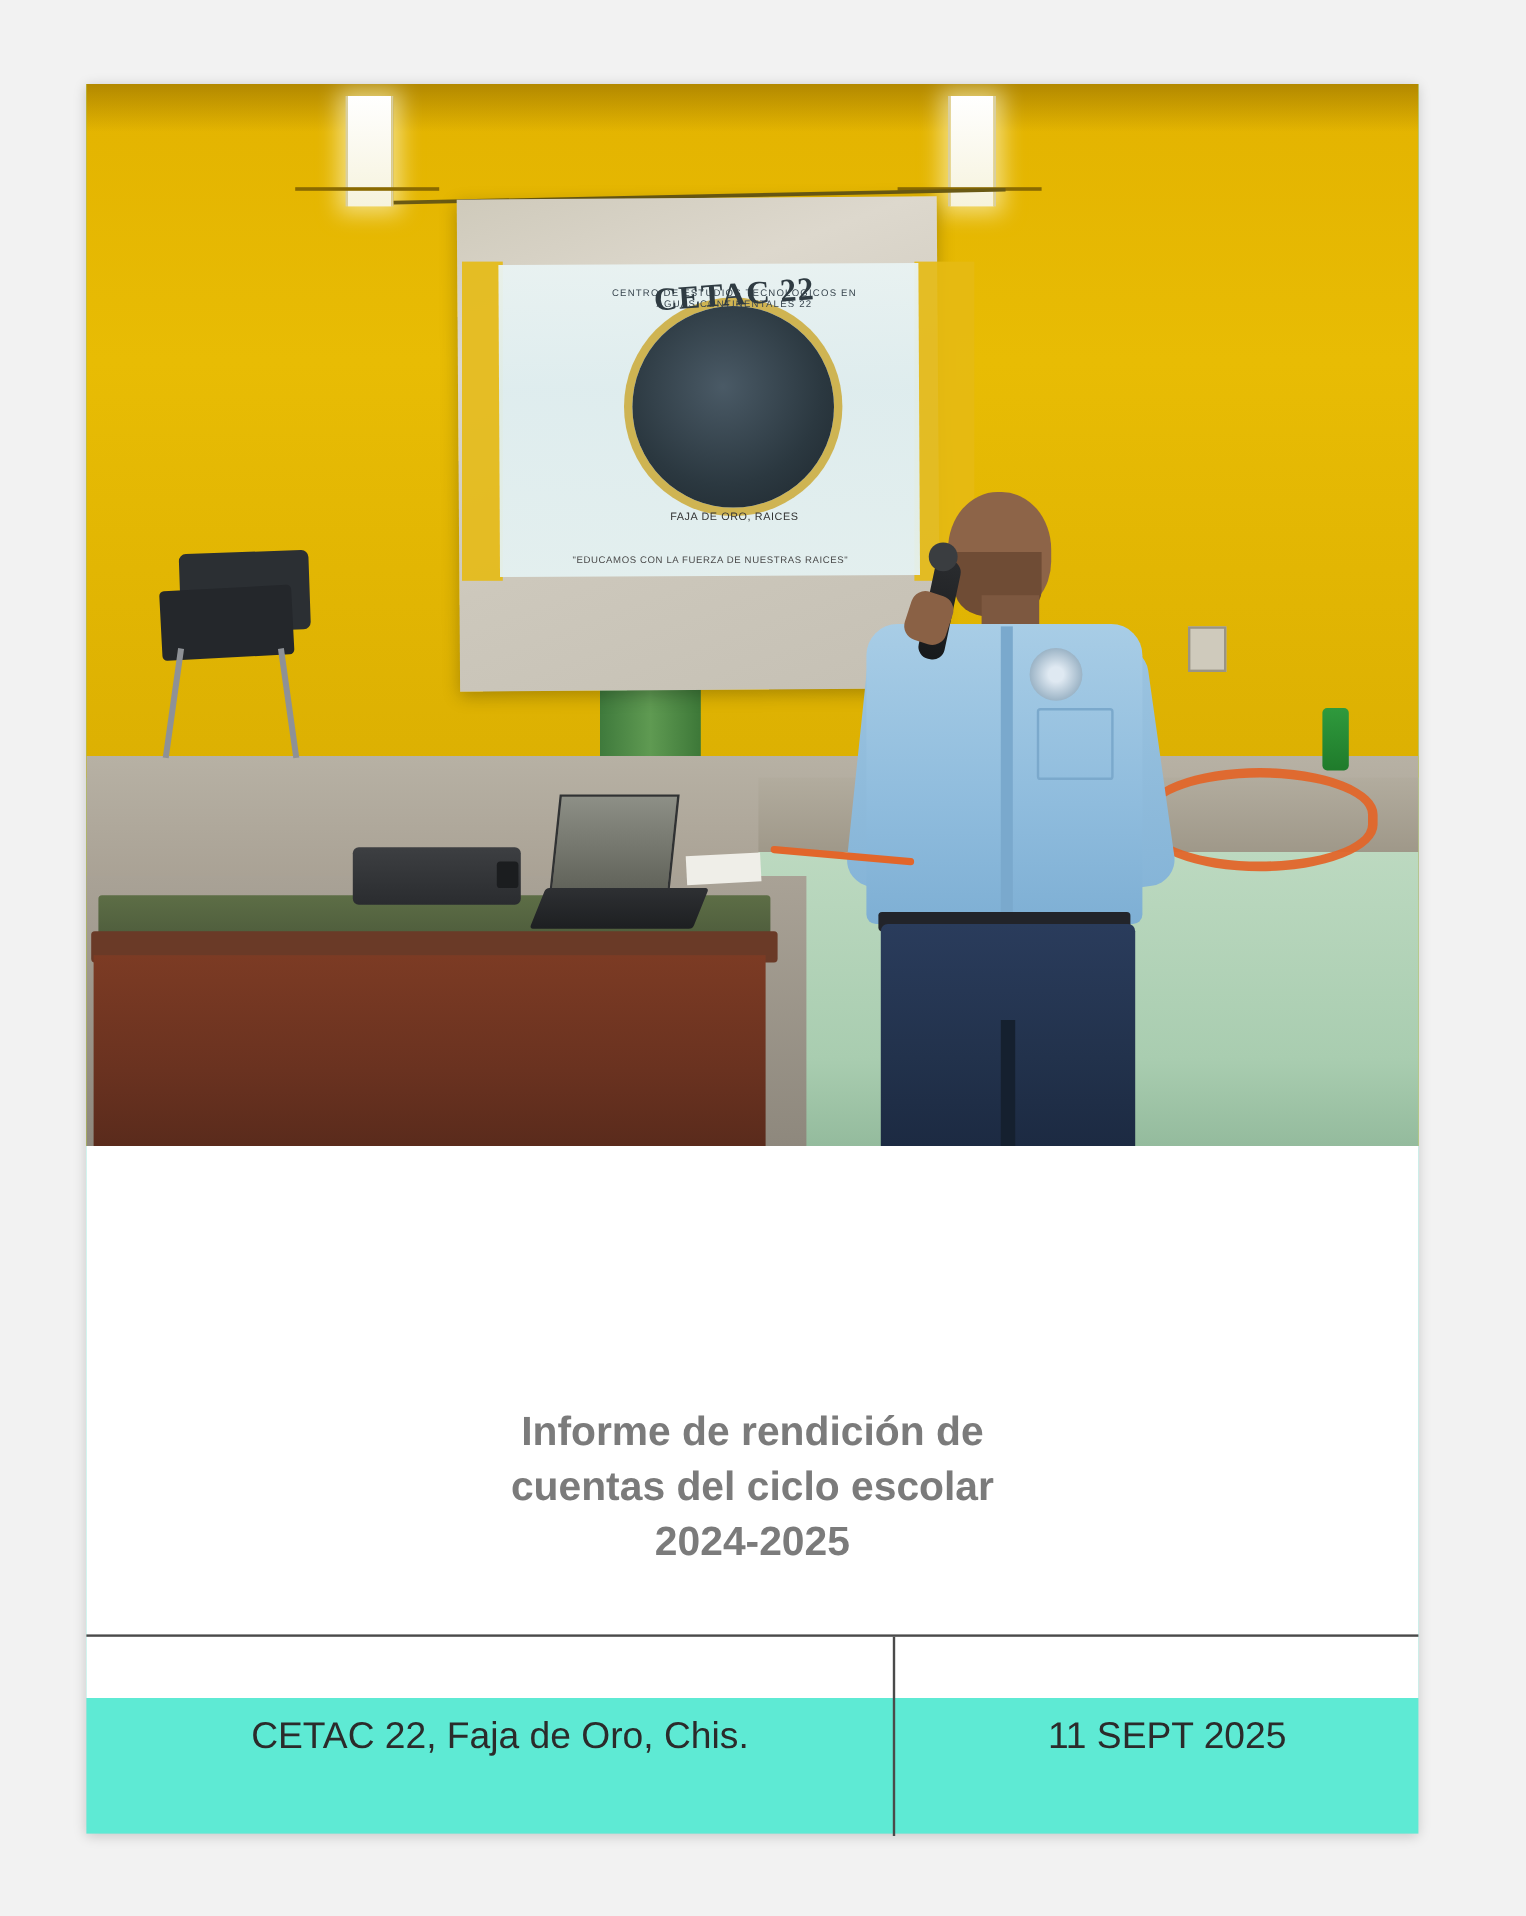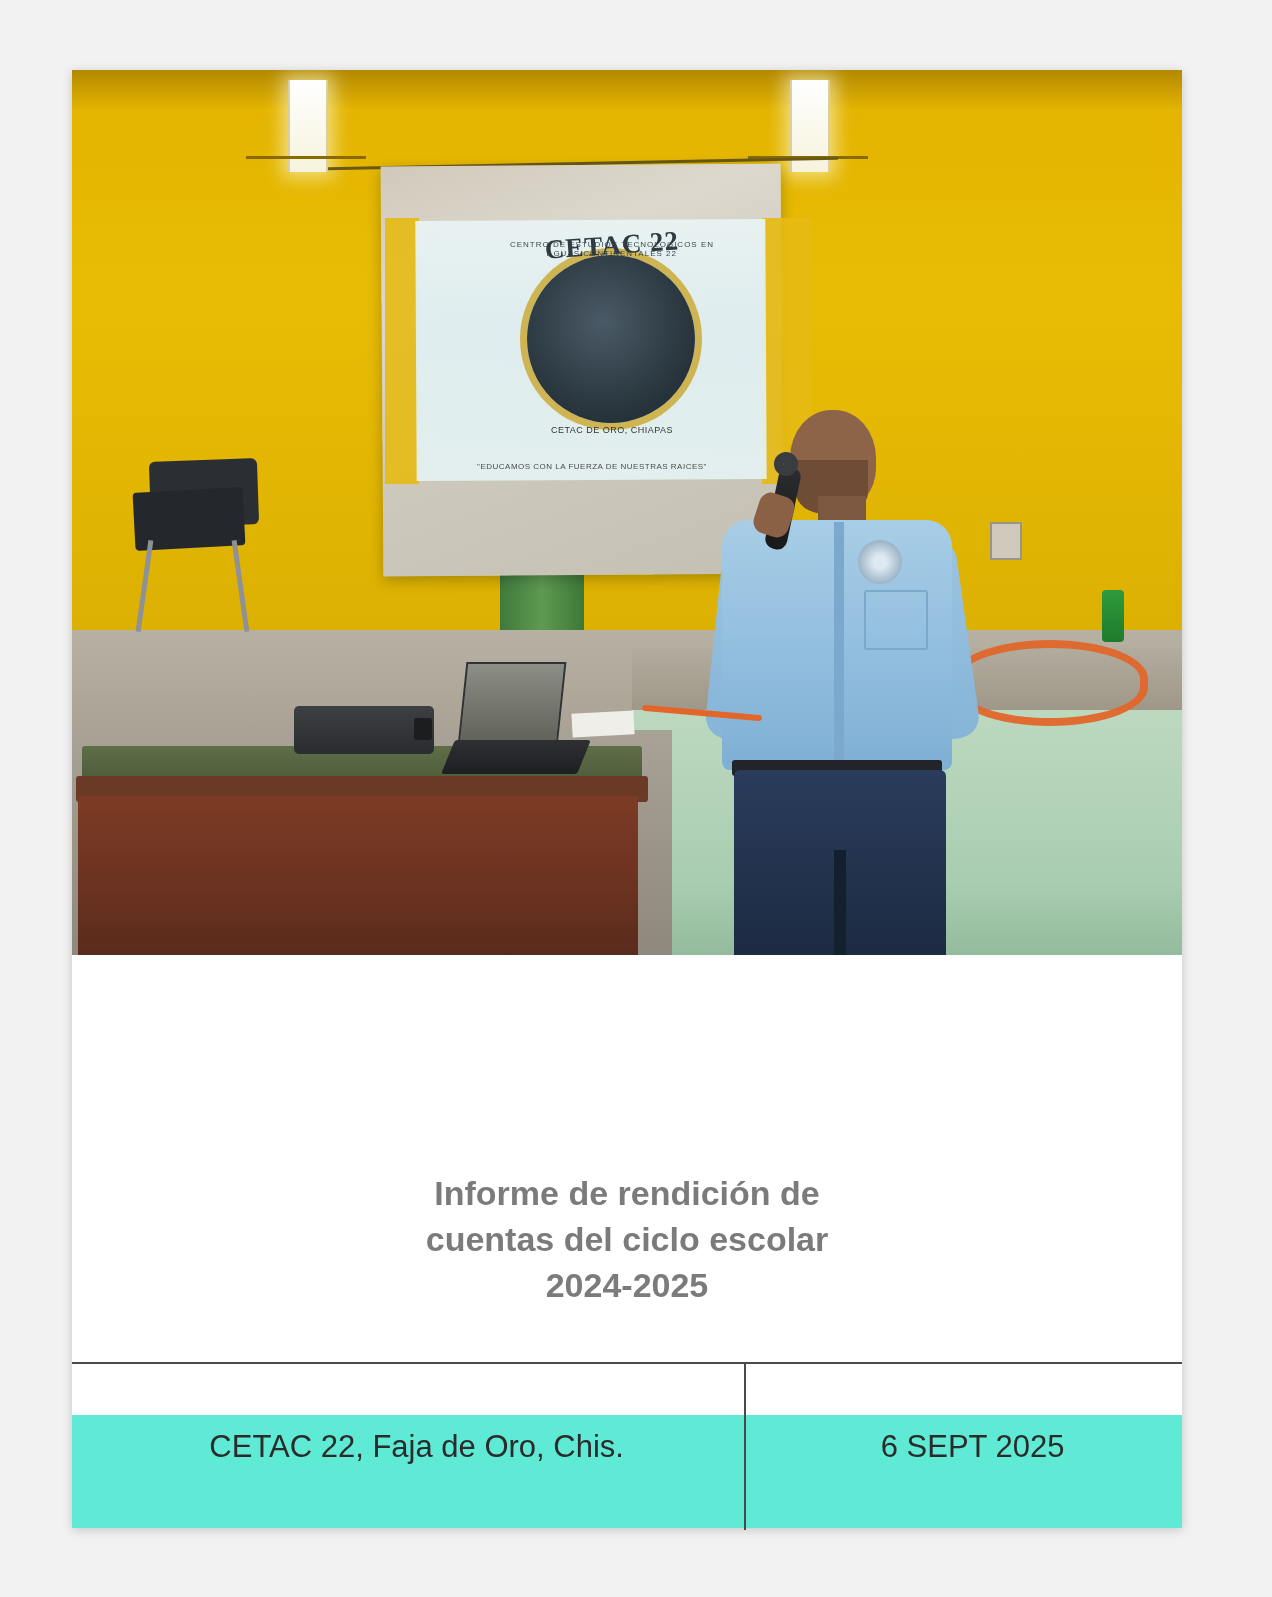--- a/index.html
+++ b/index.html
@@ -340,21 +340,21 @@
 
     <div class="sheet-rope"></div>
     <div class="sheet"></div>
     <div class="proj-yellow-l"></div>
     <div class="proj-yellow-r"></div>
     <div class="projected"></div>
 
     <div class="logo-circle"></div>
     <div class="logo-ring-text">CENTRO DE ESTUDIOS TECNOLOGICOS EN AGUAS CONTINENTALES 22</div>
     <div class="logo-title">CETAC 22</div>
-    <div class="logo-sub">CETAC DE ORO, CHIAPAS</div>
+    <div class="logo-sub">FAJA DE ORO, RAICES</div>
     <div class="logo-tag">"EDUCAMOS CON LA FUERZA DE NUESTRAS RAICES"</div>
 
     <div class="floor"></div>
     <div class="stage-top"></div>
     <div class="stage-front"></div>
     <div class="floor-lower"></div>
 
     <div class="socket"></div>
     <div class="bottle"></div>
     <div class="cable-coil"></div>
@@ -392,16 +392,16 @@
   </div>
 
   <div class="caption">
     <div class="caption-title">Informe de rendición de
 cuentas del ciclo escolar
 2024-2025</div>
   </div>
 
   <div class="footer">
     <div class="footer-cell footer-left">CETAC 22, Faja de Oro, Chis.</div>
-    <div class="footer-cell footer-right">6 SEPT 2025</div>
+    <div class="footer-cell footer-right">11 SEPT 2025</div>
   </div>
 
 </div>
 
 </body></html>

